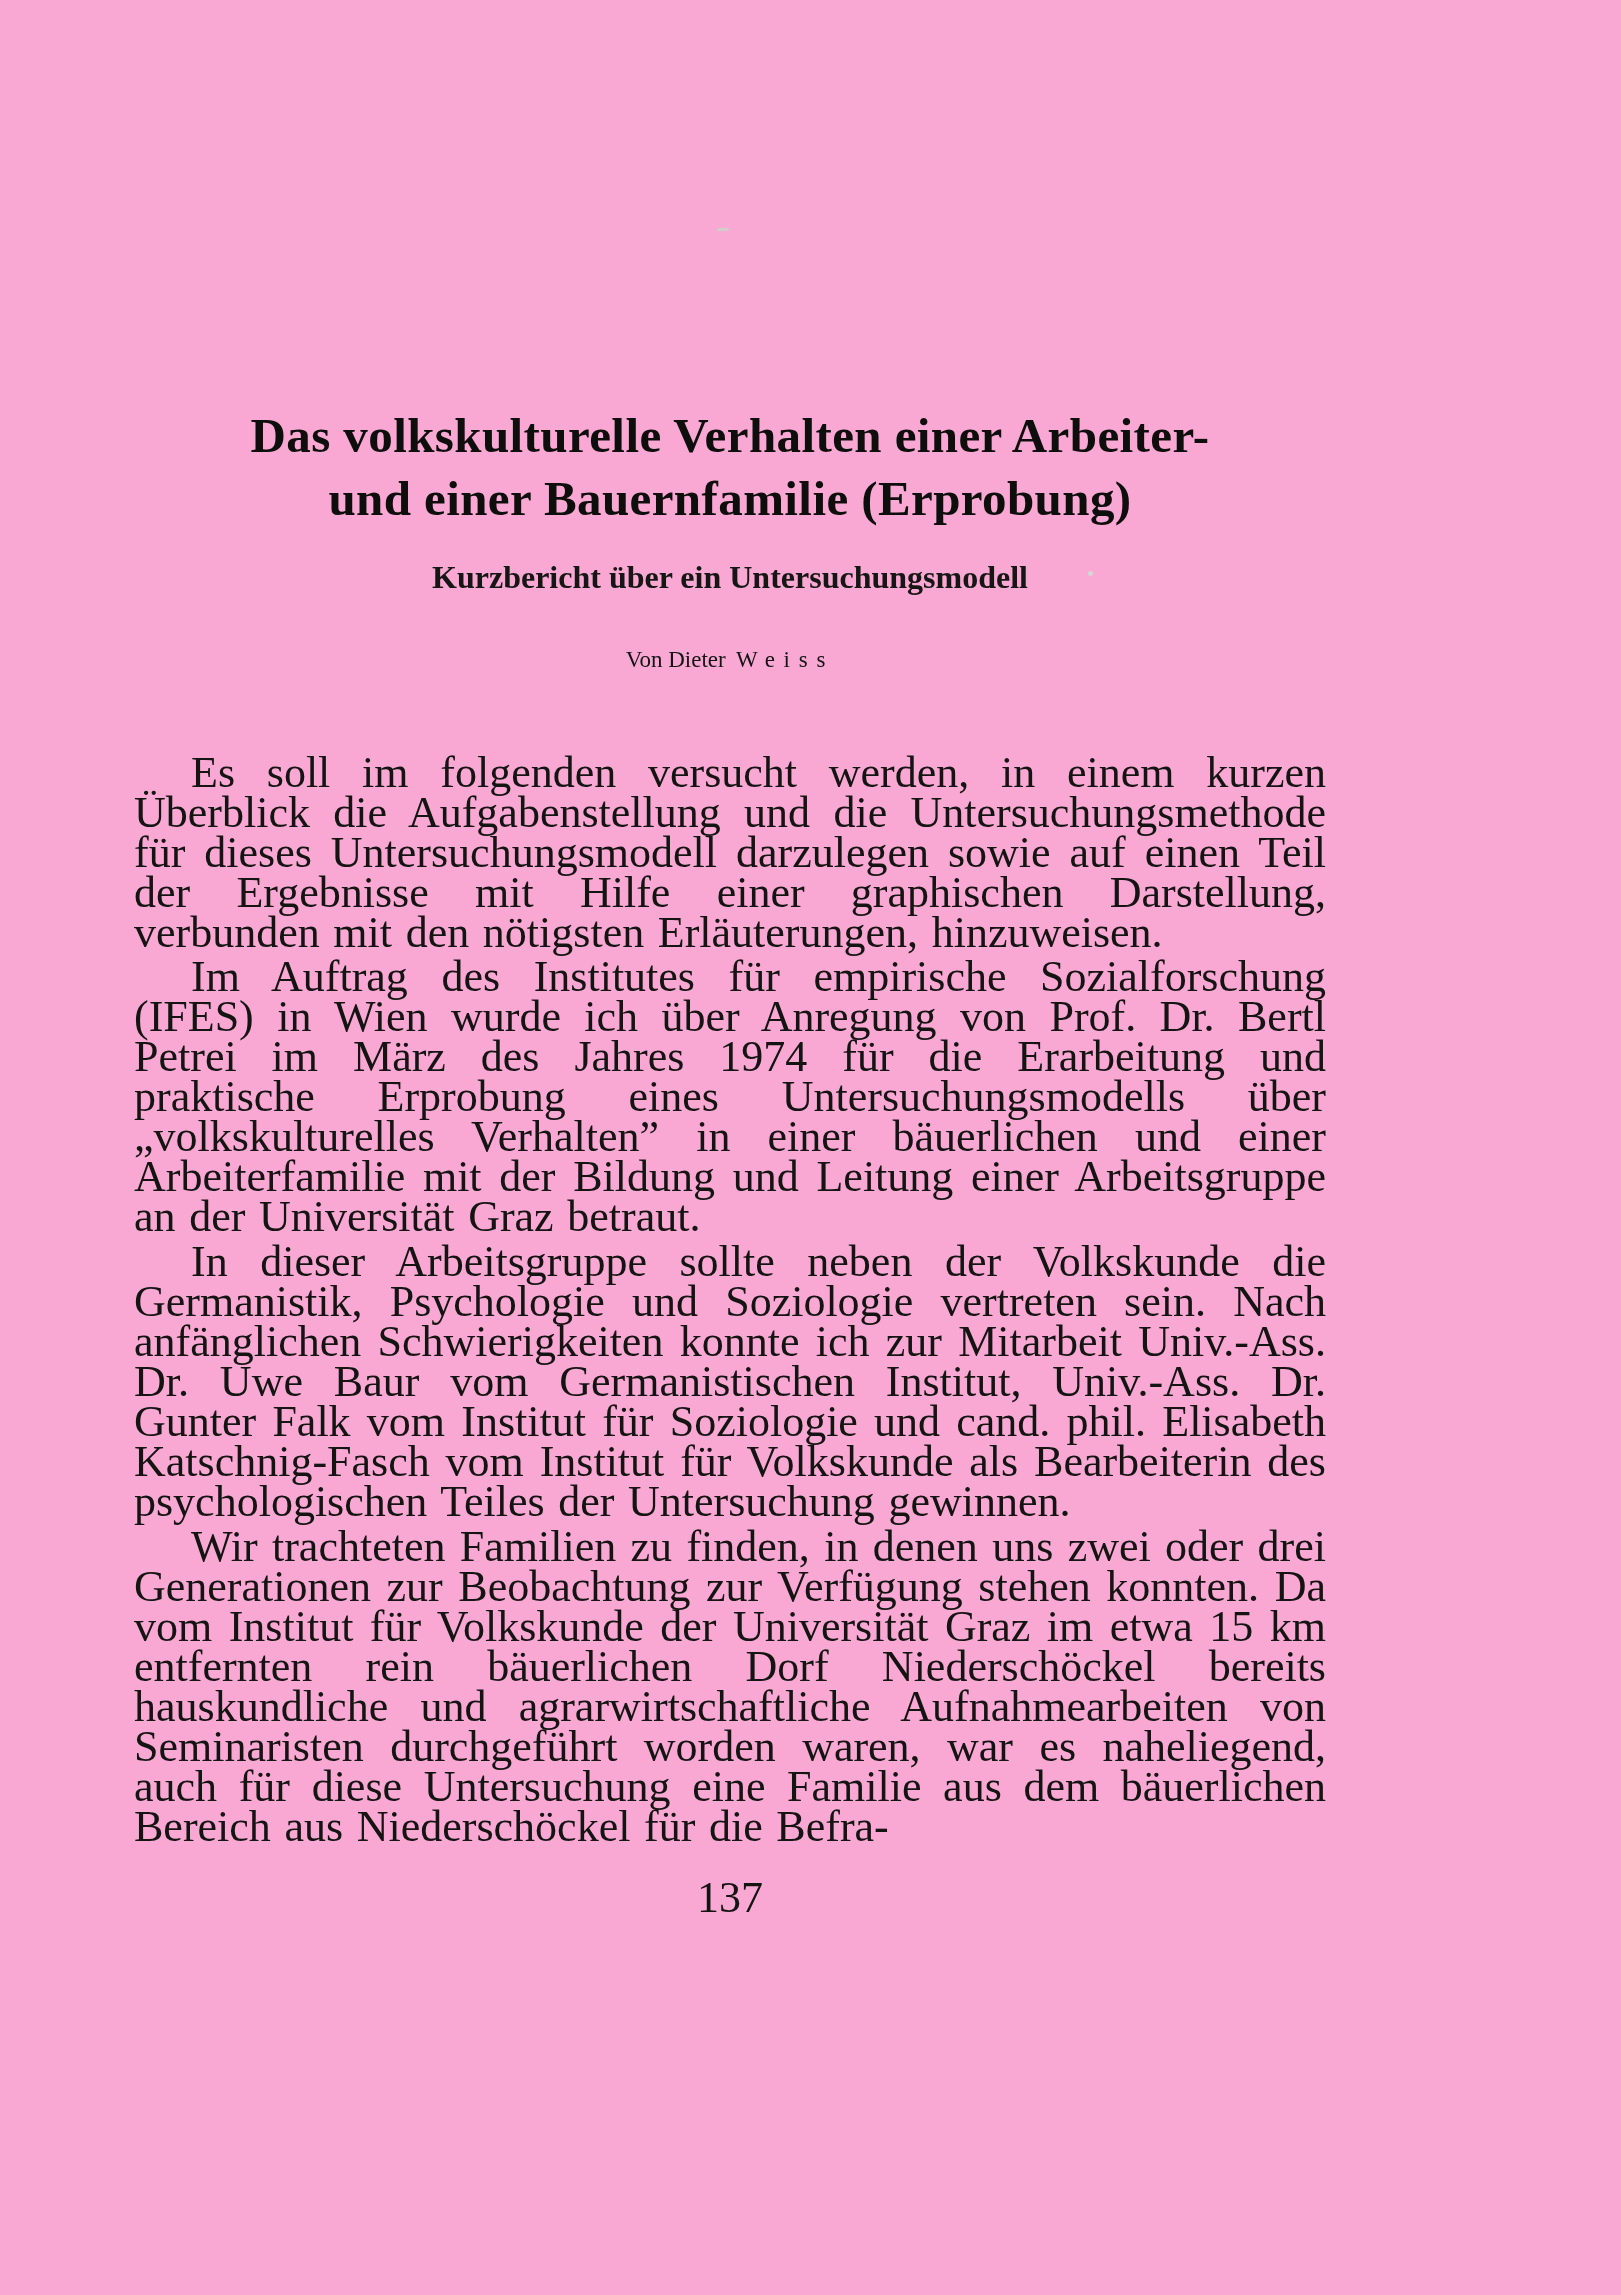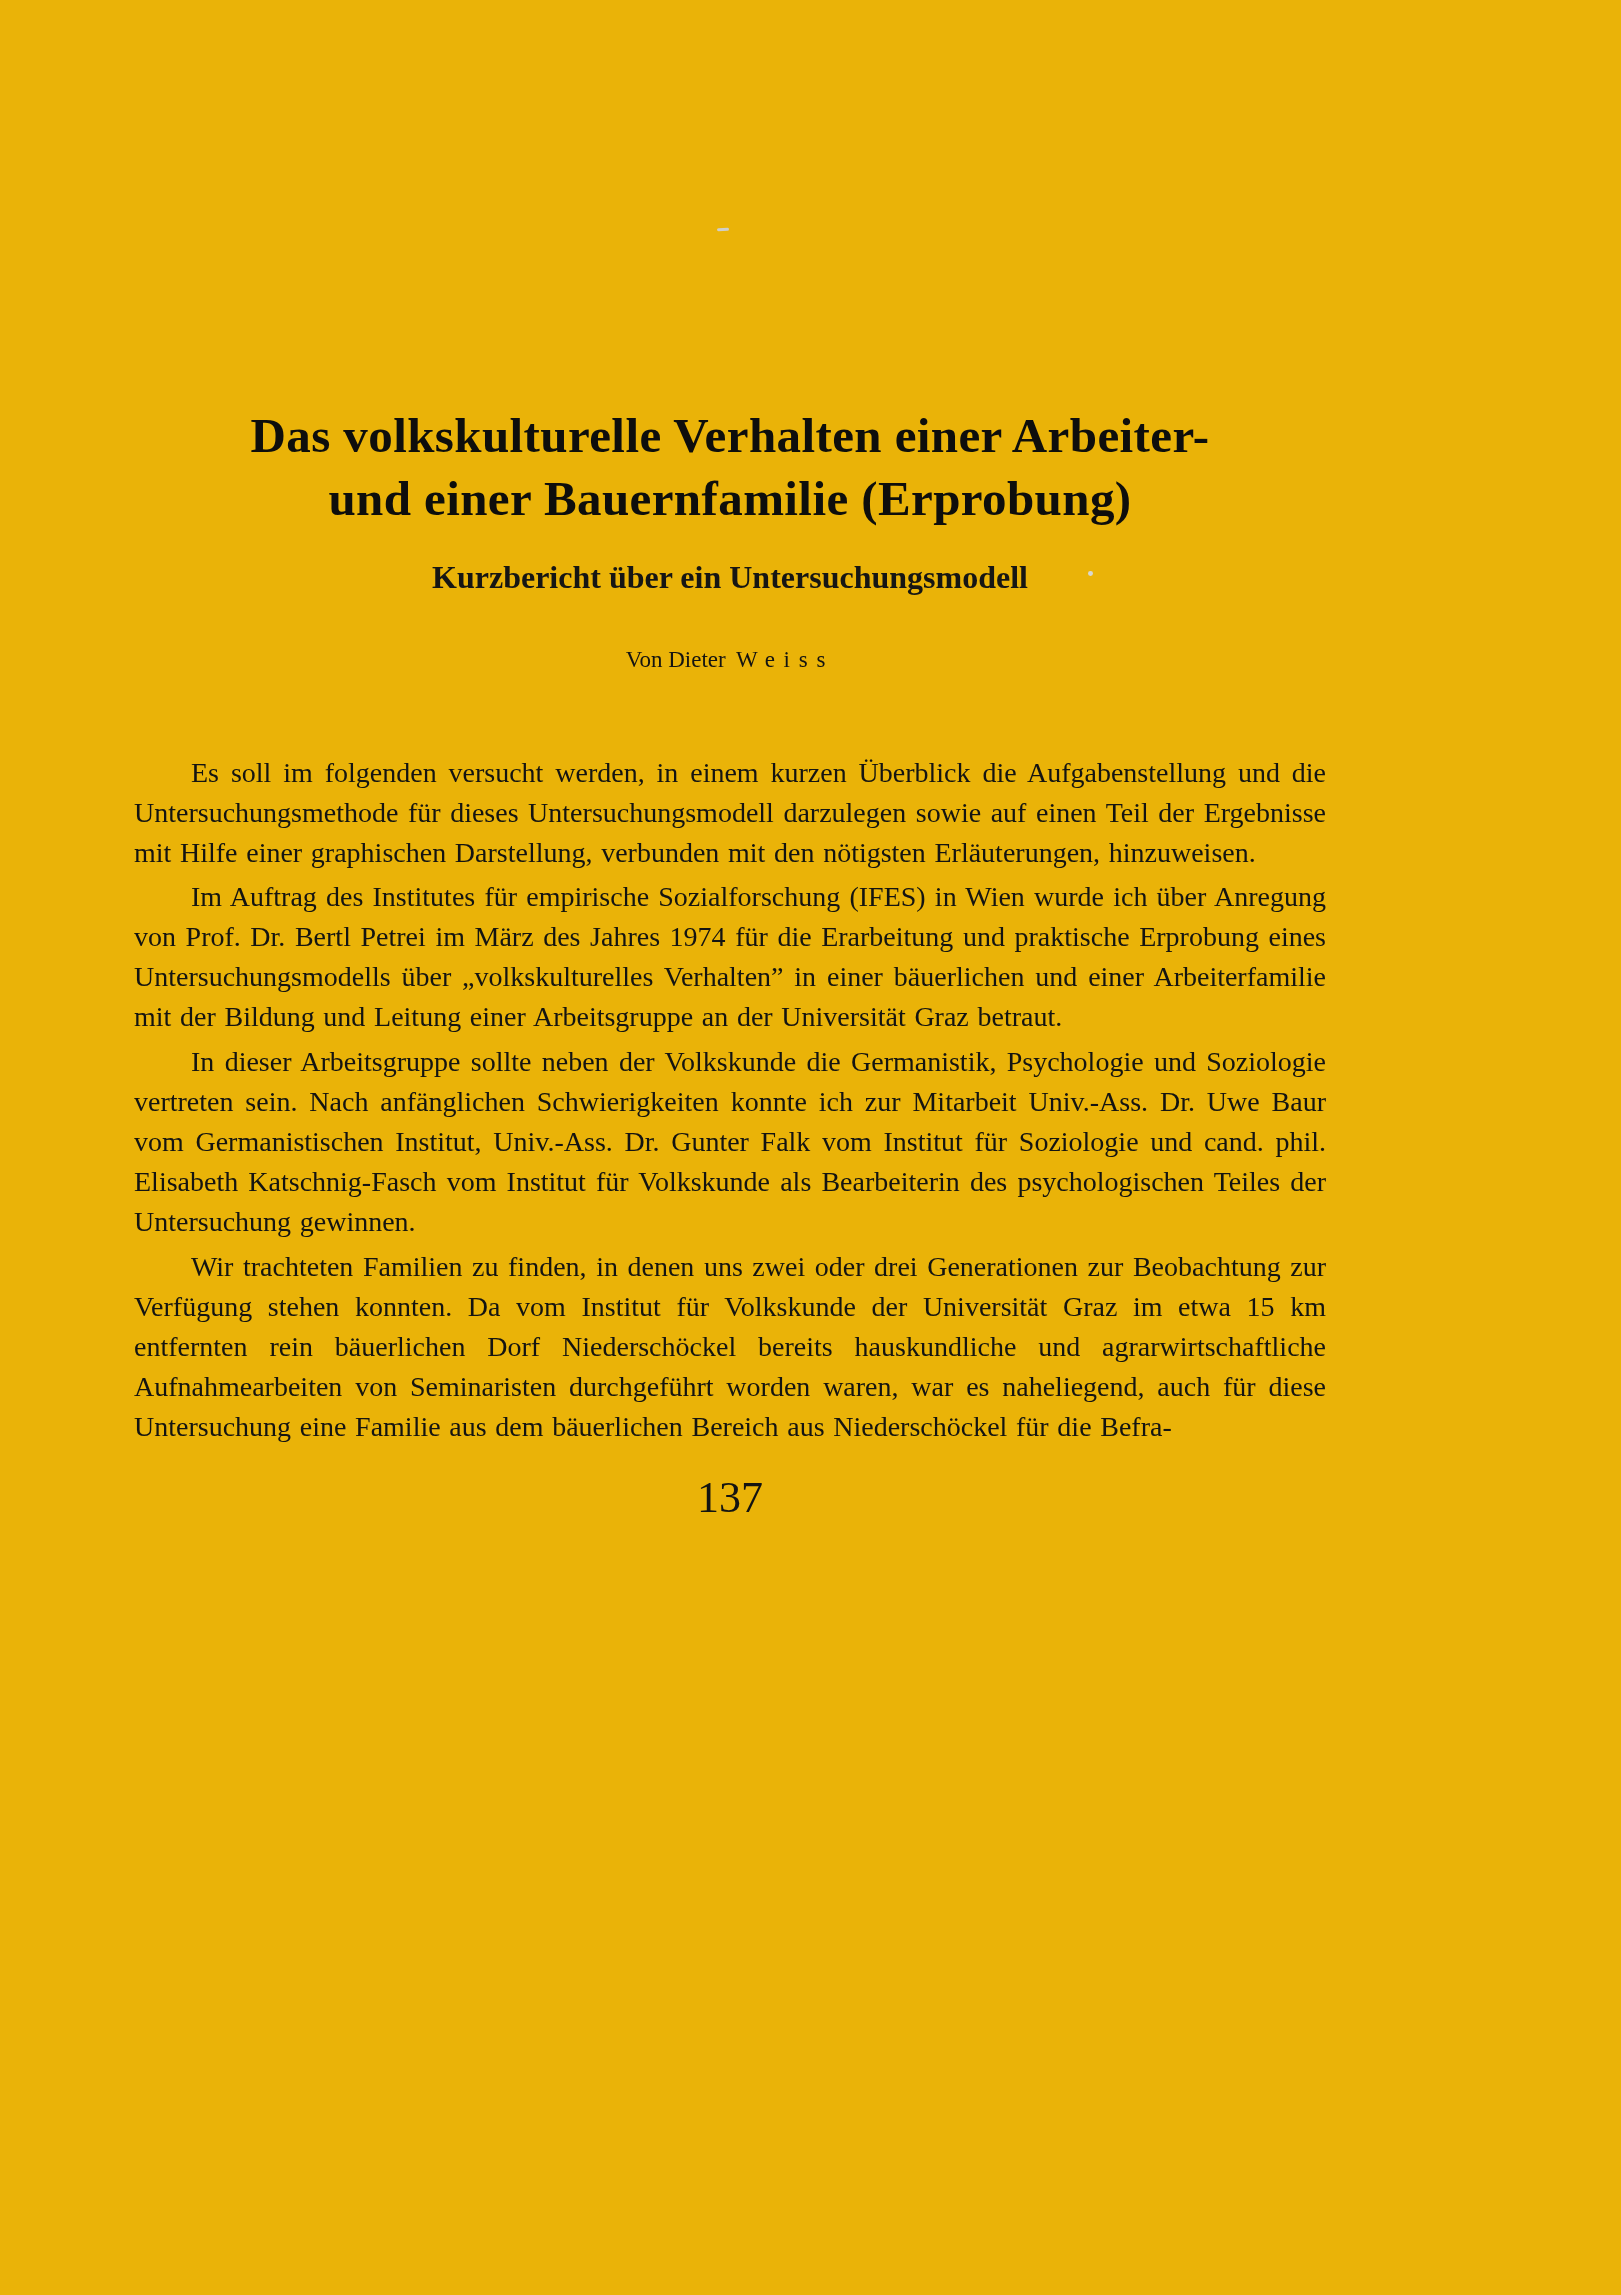--- a/index.html
+++ b/index.html
@@ -5,21 +5,21 @@
   html, body {
     margin: 0;
     padding: 0;
     background: #f1f1ef;
   }
   .page {
     position: relative;
     width: 1622px;
     height: 2295px;
     margin: 0 auto;
-    background: #eab308;
+    background: #f9a8d4;
     overflow: hidden;
     font-family: "Liberation Serif", "DejaVu Serif", serif;
     color: #141412;
   }
   .content {
     position: absolute;
     left: 134px;
     top: 0;
     width: 1192px;
     padding-top: 404px;
@@ -50,21 +50,21 @@
     line-height: 36px;
     text-align: center;
     font-weight: normal;
   }
   .byline .byline-name {
     margin-left: 0.45em;
     letter-spacing: 0.38em;
   }
   .body-para {
     margin: 0 0 4.9px 0;
-    font-size: 28px;
+    font-size: 44px;
     line-height: 40px;
     text-align: justify;
     text-indent: 57px;
     word-spacing: 0.06em;
     hyphens: auto;
     -webkit-hyphens: auto;
   }
   .page-number {
     margin-top: 31px;
     font-size: 44px;

